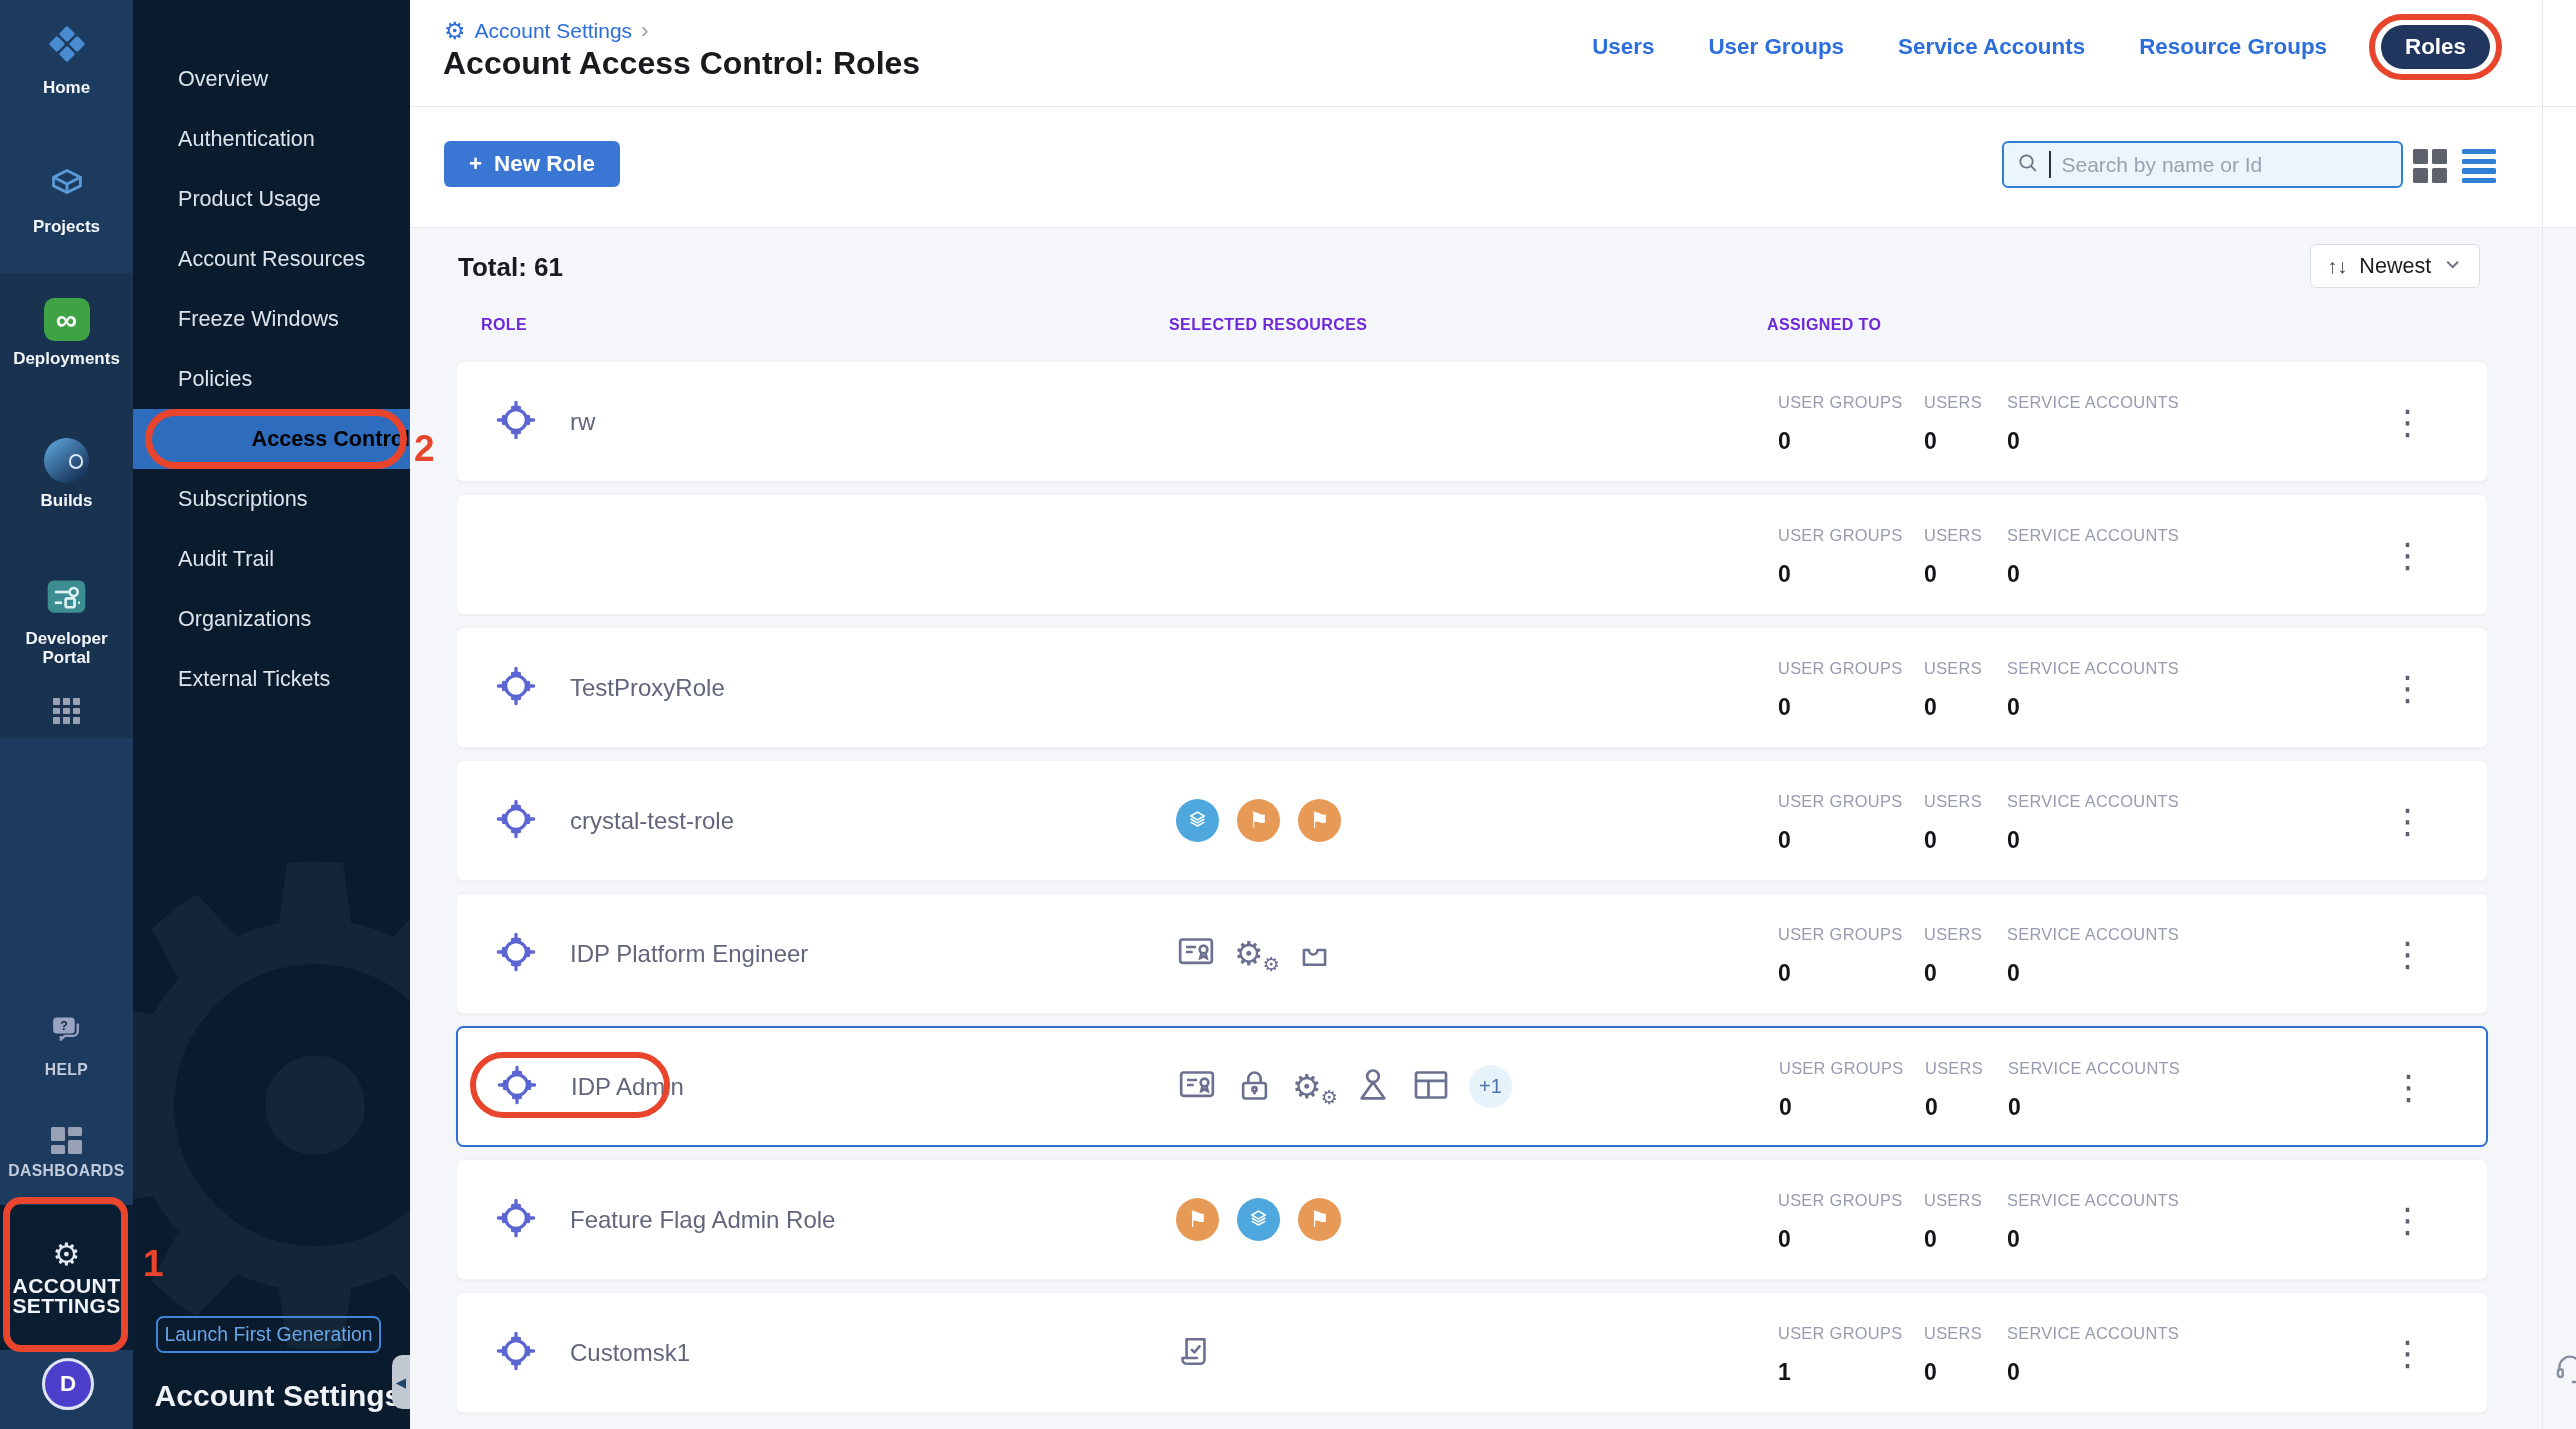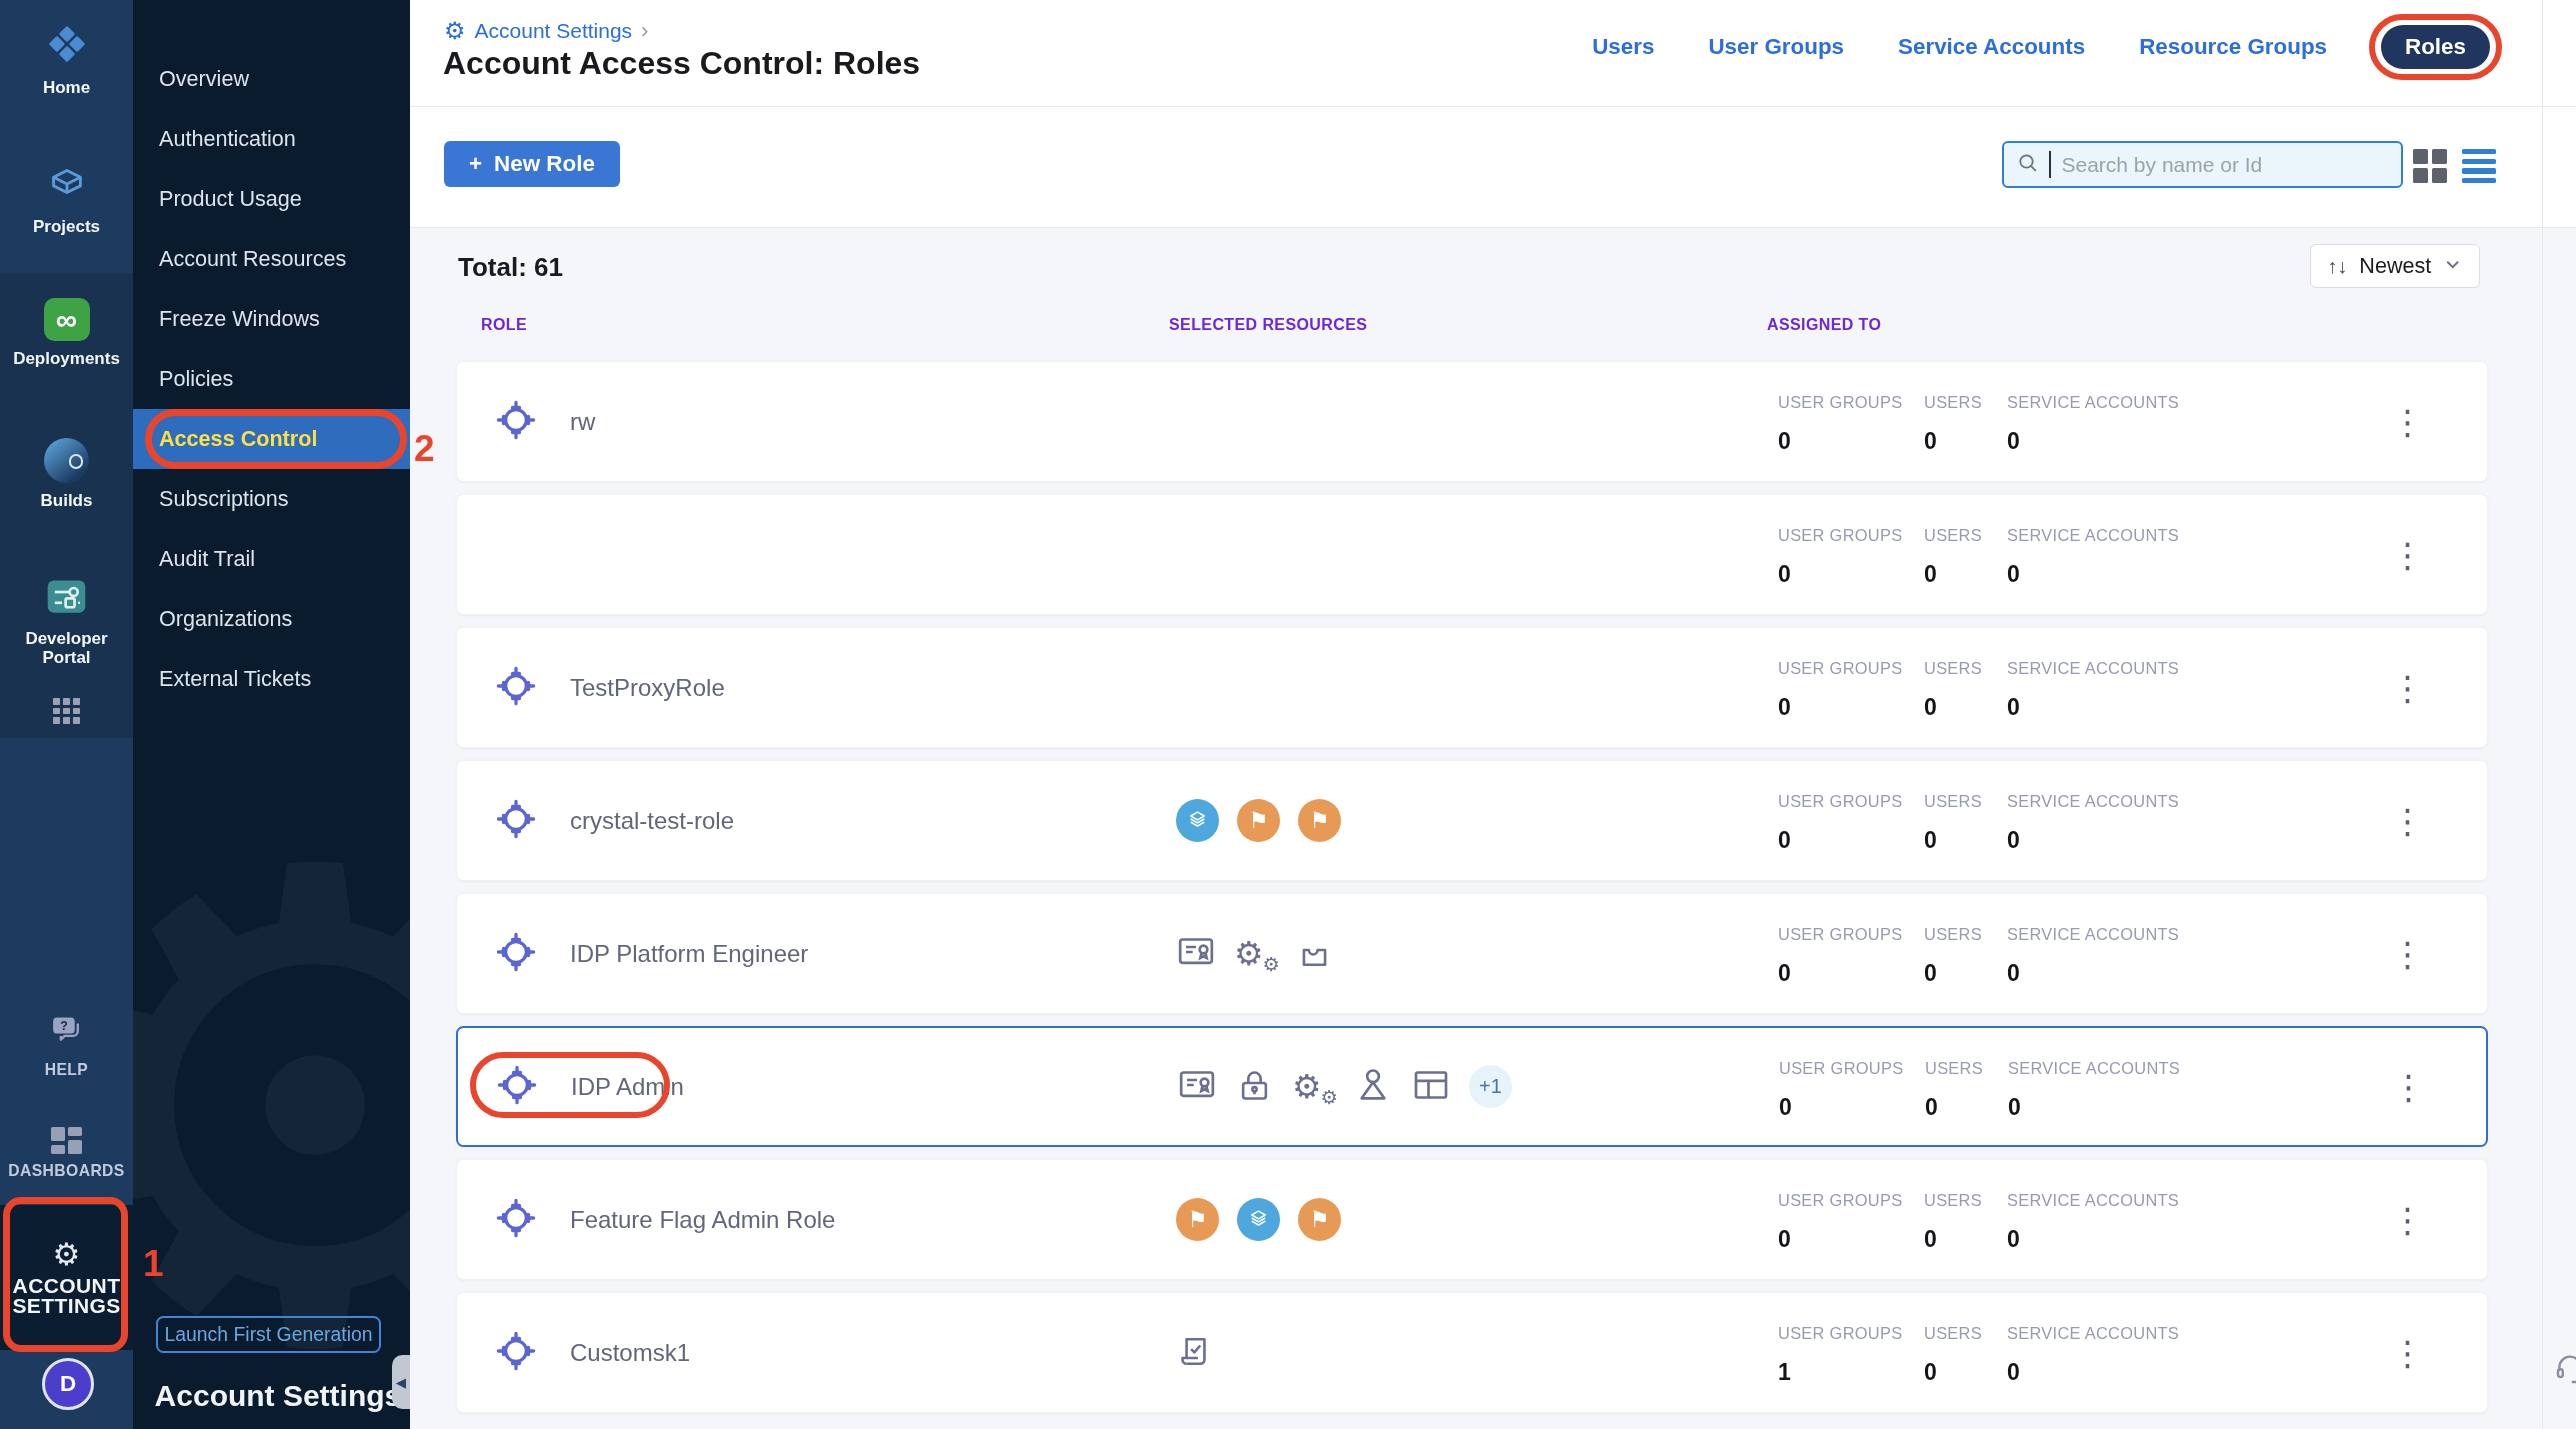--- a/index.html
+++ b/index.html
@@ -21,22 +21,22 @@
   .dash-ico .c{display:flex;flex-direction:column;gap:3.7px;}
   .dash-ico i{width:14px;background:#97a0b4;border-radius:1.5px;display:block;}
   .deploy-ico{width:46px;height:43px;border-radius:10.4px;background:#3ea344;display:flex;align-items:center;justify-content:center;color:#fff;font-size:30px;font-weight:700;}
   .builds-ico{width:45px;height:45px;border-radius:50%;background:linear-gradient(140deg,#5598cc 15%,#1c3a60 80%);position:relative;}
   .builds-ico i{position:absolute;right:6px;top:16.4px;width:10.4px;height:10.4px;border:2.2px solid #d8e8f4;border-radius:50%;}
 
   
   #sidebar{position:absolute;left:133px;top:0;width:277px;height:100%;background:#0a1b2e;z-index:20;overflow:hidden;}
   #sidebar .watermark{position:absolute;left:-112px;top:783px;font-size:656px;color:rgba(190,205,225,.06);line-height:1;}
   .menu{position:absolute;left:0;top:49px;width:100%;}
-  .mitem{position:relative;height:60px;display:flex;align-items:center;padding-left:26px;font-size:21.6px;color:#dde4ec;font-weight:500;box-sizing:border-box;cursor:pointer;}
-  .mitem.active{background:#2e6cbe;color:#fde047;font-weight:700;}
+  .mitem{position:relative;height:60px;display:flex;align-items:center;padding-left:45px;font-size:21.6px;color:#dde4ec;font-weight:500;box-sizing:border-box;cursor:pointer;}
+  .mitem.active{background:#2e6cbe;color:#000000;font-weight:700;justify-content:flex-end;}
   .ann-oval{position:absolute;left:12px;right:3px;top:0px;bottom:0px;border:7.5px solid #e8452c;border-radius:33px;pointer-events:none;z-index:50;}
   .launch-btn{position:absolute;left:23px;top:1316px;width:225px;height:37px;border:2.2px solid #3f86d8;border-radius:7.5px;color:#69a6e5;font-size:19.4px;display:flex;align-items:center;justify-content:center;background:transparent;}
   .sb-title{position:absolute;left:21.6px;top:1379px;font-size:30px;font-weight:700;color:#f0f3f7;}
   .collapse-tab{position:absolute;right:0;top:1355px;width:18px;height:54px;background:#c2c8d2;border-radius:10.4px 0 0 10.4px;display:flex;align-items:center;justify-content:center;color:#24466d;font-size:13.4px;}
 
   
   .ann-num{position:absolute;color:#e8452c;font-weight:700;font-size:37px;z-index:60;}
   .ann-box-rail{position:absolute;left:3px;top:1197px;width:125px;height:155px;border:7.5px solid #e8452c;border-radius:18px;box-sizing:border-box;z-index:55;}
 
   

